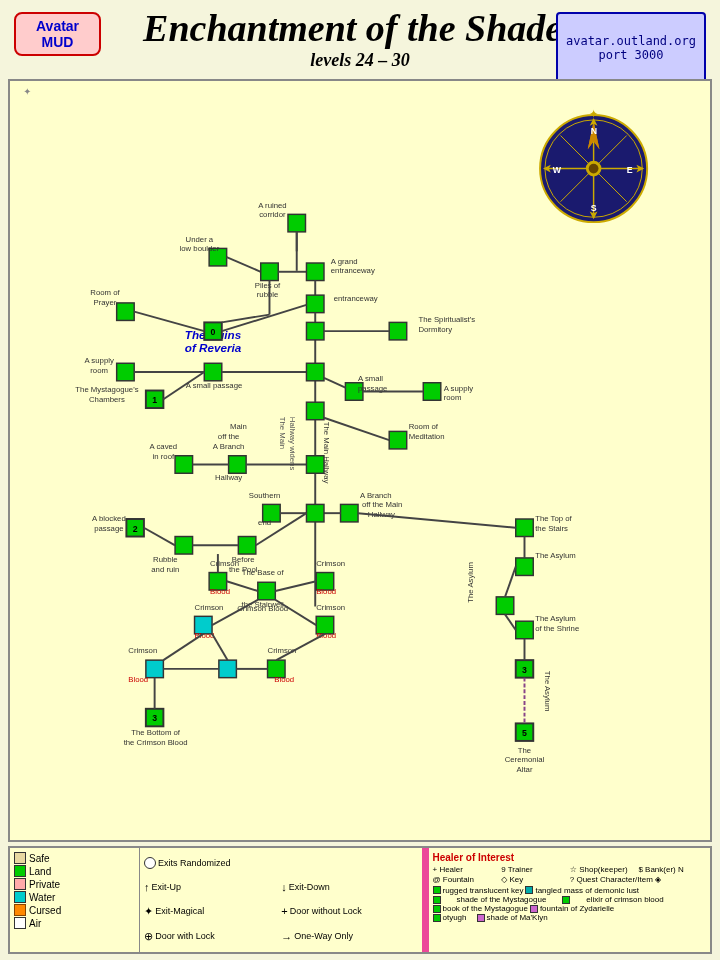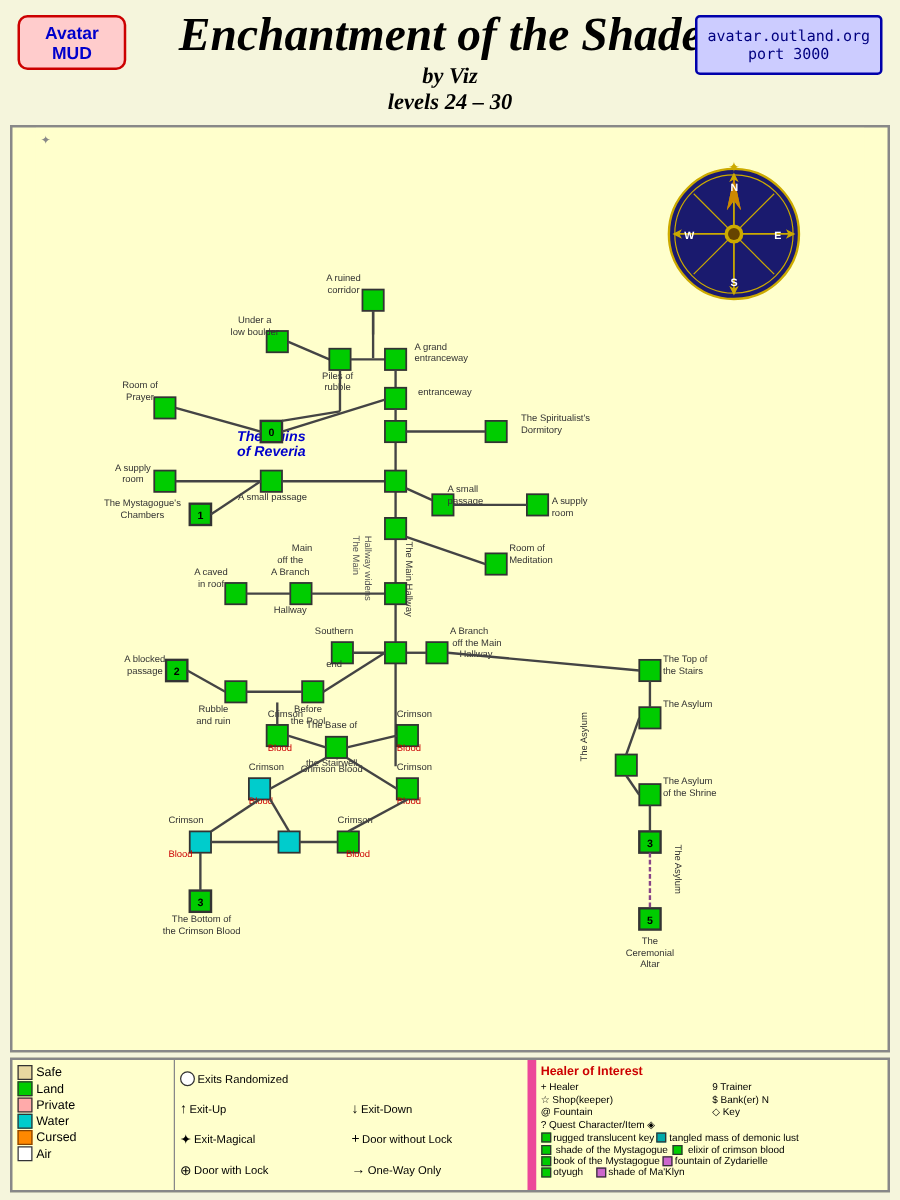--- a/index.html
+++ b/index.html
@@ -54,21 +54,21 @@
       font-size: 14px;
       color: #0000cc;
     }
     .server-badge {
       position: absolute;
       right: 14px;
       top: 12px;
       background: #ccccff;
       border: 2px solid #0000aa;
       border-radius: 4px;
-      padding: 8px 8px;
+      padding: 20px 8px;
       text-align: center;
       font-size: 12px;
       color: #000080;
       font-family: monospace;
     }
 
     
     .map-container {
       flex: 1;
       margin: 4px 8px;
@@ -143,21 +143,20 @@
 <body>
 
 <div class="page-wrapper">
 
   <div class="header">
     <div class="avatar-badge">
       <span>Avatar</span><br>
       <span>MUD</span>
     </div>
     <div class="main-title">Enchantment of the Shades</div>
-    <div class="sub-title">by Viz</div>
     <div class="sub-title">levels 24 – 30</div>
     <div class="server-badge">
       <span>avatar.outland.org</span><br>
       <span>port 3000</span>
     </div>
   </div>
 
   <div class="map-container">
     <svg class="map-svg" viewBox="0 0 700 780" xmlns="http://www.w3.org/2000/svg">
 
@@ -473,37 +472,37 @@
         <span style="font-size:11px;">→</span>
           <span>One-Way Only</span>
       </div>
     </div>
 
     <div class="legend-poi">
       <div style="font-weight:bold;font-size:10px;margin-bottom:2px;">
         <span style="color:#cc0000;">Healer of</span>
         <span style="color:#cc0000;"> Interest</span>
       </div>
-      <div style="display:grid;grid-template-columns:1fr 1fr;gap:1px;font-size:8px;">
+      <div style="display:grid;grid-template-columns:1fr 1fr 1fr 1fr;gap:1px;font-size:8px;">
         <div>+ Healer</div>
         <div>9 Trainer</div>
         <div>☆ Shop(keeper)</div>
         <div>$ Bank(er) N</div>
         <div>@ Fountain</div>
         <div>◇ Key</div>
         <div style="grid-column:span 2;">? Quest Character/Item ◈</div>
       </div>
       <div style="font-size:8px;margin-top:2px;">
         <div style="display:flex;gap:2px;">
           <div class="swatch swatch-green" style="width:8px;height:8px;"></div>
           <span>rugged translucent key</span>
           <div class="swatch" style="width:8px;height:8px;background:#00aaaa;"></div>
           <span>tangled mass of demonic lust</span>
         </div>
-        <div style="display:flex;gap:4px;align-items:center;">
+        <div style="display:flex;gap:16px;align-items:center;">
           <div class="swatch swatch-green" style="width:8px;height:8px;"></div>
           <span>shade of the Mystagogue</span>
           <div class="swatch swatch-green" style="width:8px;height:8px;"></div>
           <span>elixir of crimson blood</span>
         </div>
         <div style="display:flex;gap:2px;align-items:center;">
           <div class="swatch swatch-green" style="width:8px;height:8px;"></div>
           <span>book of the Mystagogue</span>
           <div class="swatch" style="width:8px;height:8px;background:#cc66cc;"></div>
           <span>fountain of Zydarielle</span>

